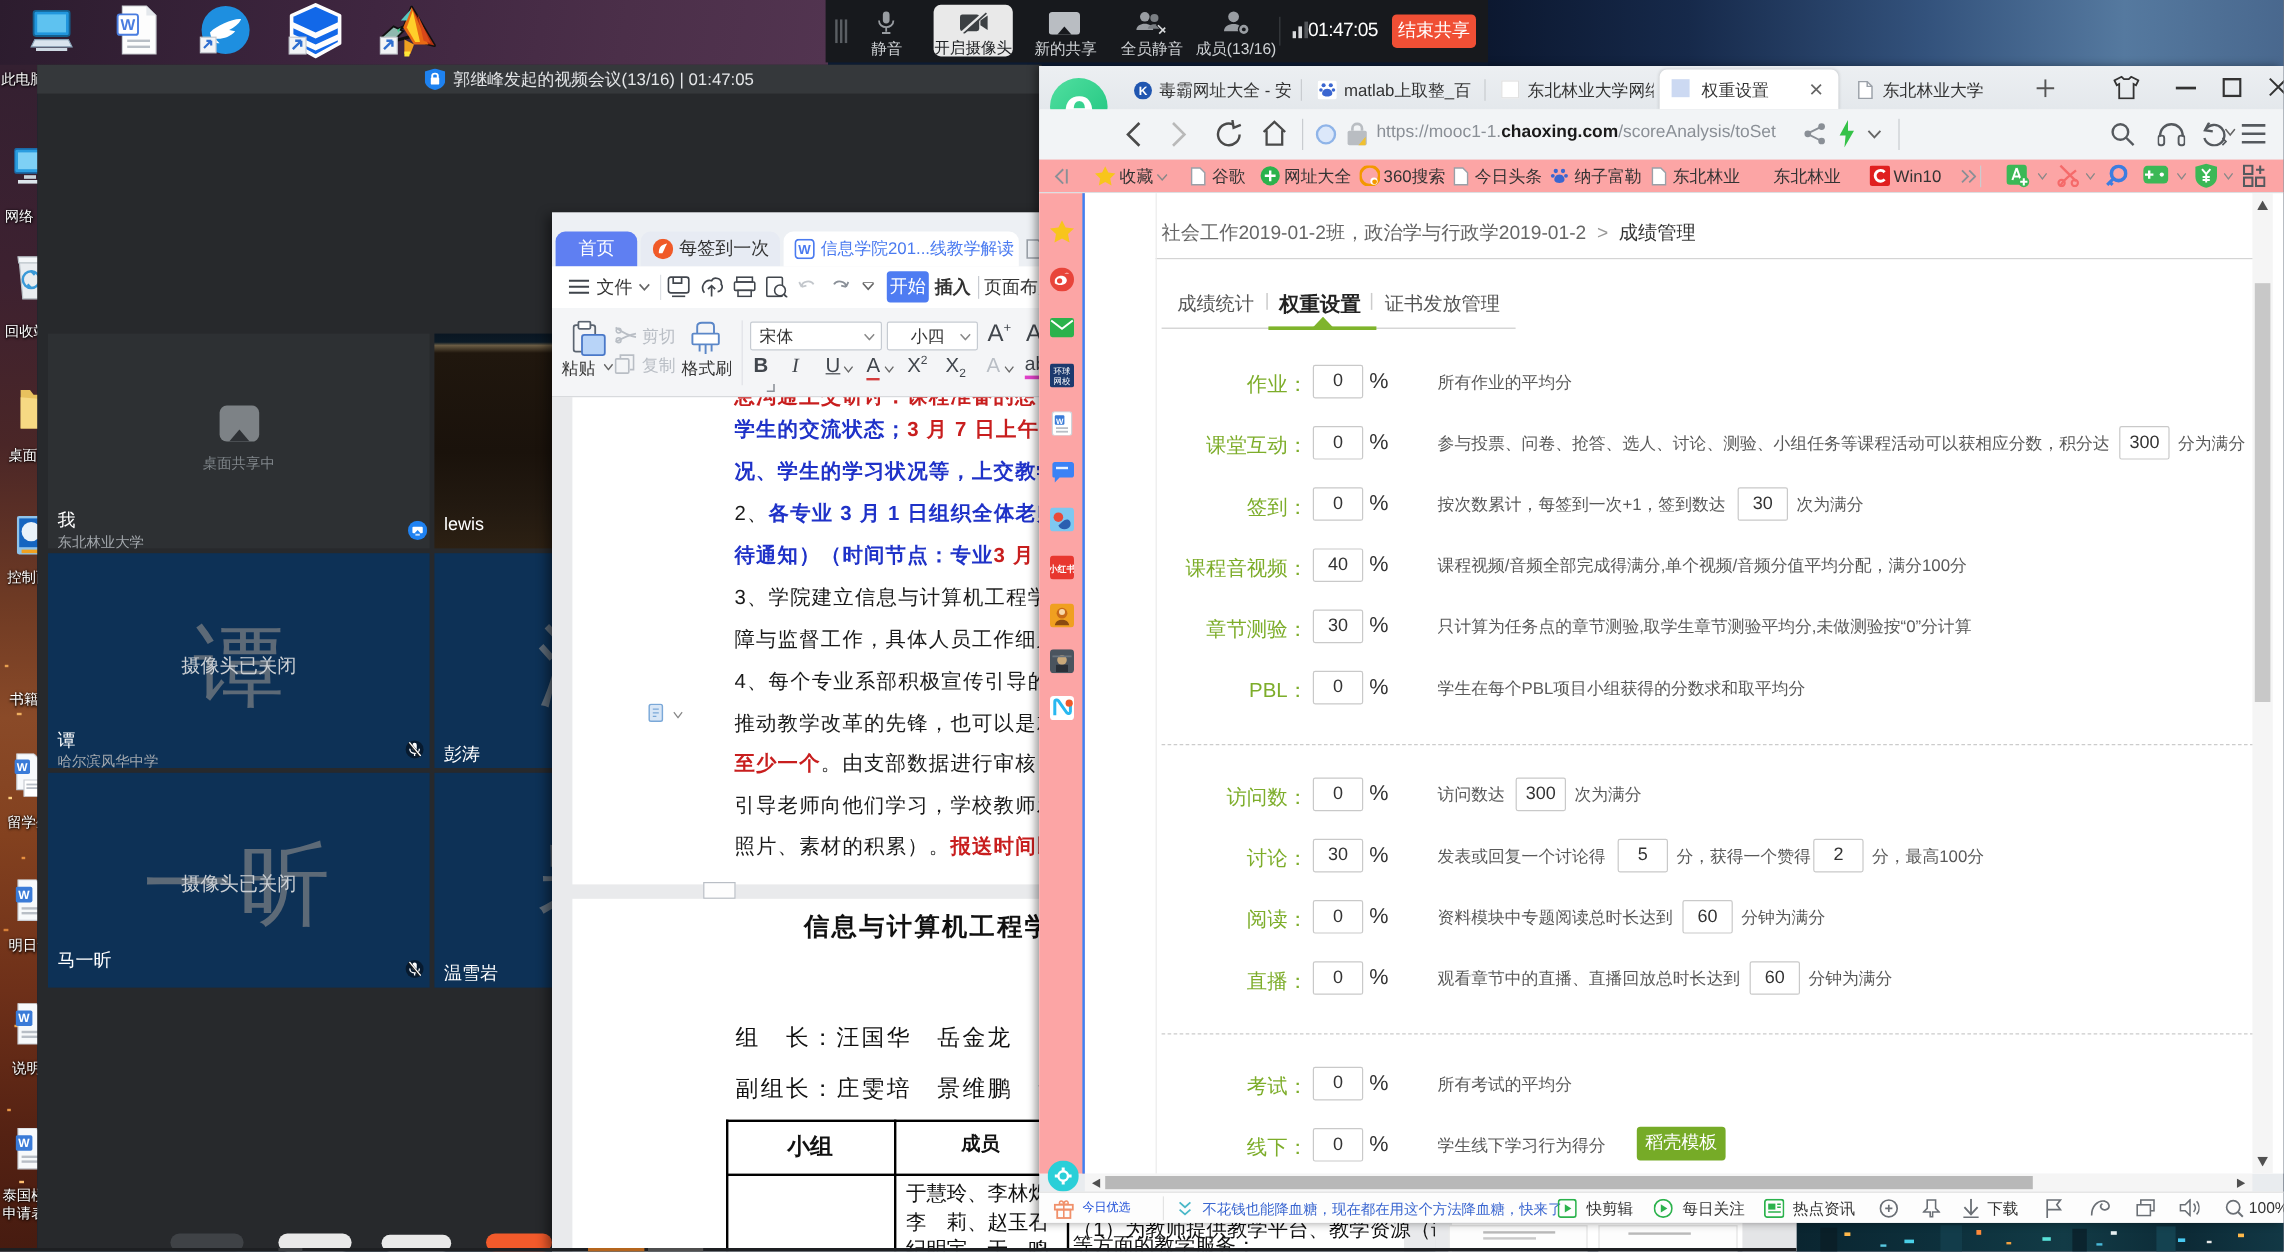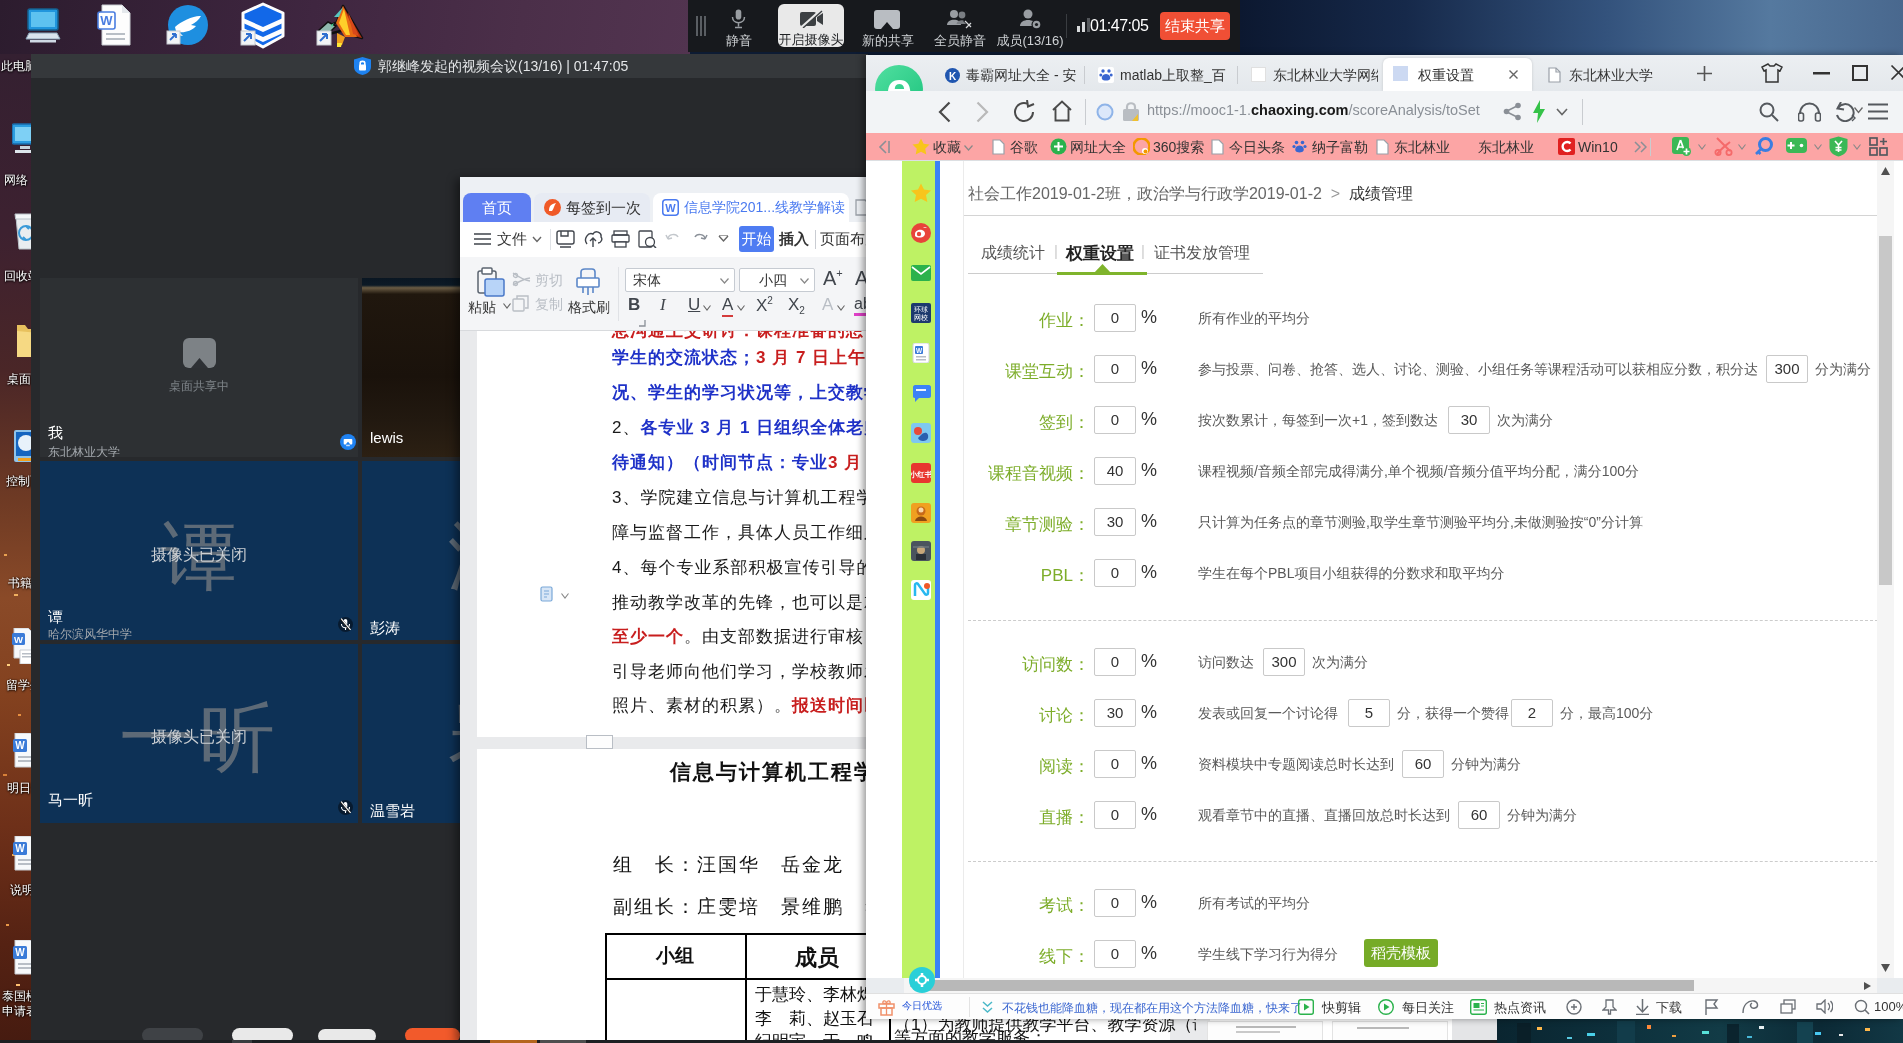--- a/index.html
+++ b/index.html
@@ -35,21 +35,21 @@
 .page{position:absolute;left:17px;width:693px;background:#fff;}
 .docline{position:absolute;left:152px;font-size:17px;color:#1a1a1a;white-space:nowrap;letter-spacing:1px;}
 .blue{color:#1f32c8;font-weight:bold;}
 .red{color:#c81e1e;font-weight:bold;}
 
 #br{left:866px;top:55px;width:1037px;height:964px;background:#e9ecef;box-shadow:-3px 0 7px rgba(0,0,0,.4);}
 #br-tabs{position:absolute;left:0;top:0;width:100%;height:36px;background:linear-gradient(180deg,#eceff2,#e4e8ec);}
 #br-addr{position:absolute;left:0;top:36px;width:100%;height:42px;background:#f2f4f6;}
 #br-fav{position:absolute;left:0;top:78px;width:100%;height:28px;background:#fca5a5;border-bottom:1px solid #dcdfe2;}
 #br-main{position:absolute;left:0;top:106px;width:100%;height:817px;background:#fff;}
-#br-side{position:absolute;left:0;top:106px;width:38px;height:817px;background:#bef264;border-right:5px solid #3b82f6;z-index:5;margin-left:36px;}
+#br-side{position:absolute;left:0;top:106px;width:38px;height:817px;background:#fca5a5;border-right:2px solid #3b82f6;z-index:5;}
 #br-note{position:absolute;left:0;top:938px;width:100%;height:26px;background:#fdfdfd;border-top:1px solid #e0e0e0;}
 .tab{position:absolute;top:5px;height:31px;font-size:14px;color:#333;}
 .vsep{position:absolute;background:#c9ccd0;width:1px;}
 .inbox{position:absolute;width:42px;height:28px;background:#fff;border:1px solid #c9c9c9;border-radius:2px;text-align:center;line-height:26px;font-size:15px;color:#333;}
 .desc{position:absolute;font-size:14px;color:#595959;white-space:nowrap;}
 .row-label{position:absolute;font-size:17px;color:#7dad2a;text-align:right;width:150px;}
 .pct{position:absolute;font-size:18px;color:#333;}
 
 #topbar{left:688px;top:0;width:552px;height:52px;background:#17191d;}
 .tb-item{position:absolute;text-align:center;color:#cfd2d5;font-size:13px;}
@@ -422,21 +422,21 @@
 
     <div style="position:absolute;left:210px;top:427px;font-size:21px;font-weight:bold;color:#111;letter-spacing:2px;white-space:nowrap;">信息与计算机工程学院</div>
     <div style="position:absolute;left:153px;top:521px;font-size:19px;color:#111;letter-spacing:2px;white-space:nowrap;">组　长：汪国华　岳金龙</div>
     <div style="position:absolute;left:153px;top:563px;font-size:19px;color:#111;letter-spacing:2px;white-space:nowrap;">副组长：庄雯培　景维鹏　李</div>
     <div style="position:absolute;left:145px;top:602px;width:563px;height:110px;border-top:2px solid #000;"></div>
     <div style="position:absolute;left:145px;top:647px;width:563px;border-top:2px solid #000;"></div>
     <div class="vsep" style="left:145px;top:602px;height:110px;width:2px;background:#000;"></div>
     <div class="vsep" style="left:285px;top:602px;height:110px;width:2px;background:#000;"></div>
     <div class="vsep" style="left:429px;top:602px;height:110px;width:2px;background:#000;"></div>
     <div style="position:absolute;left:145px;top:612px;width:140px;text-align:center;font-size:19px;font-weight:bold;color:#111;">小组</div>
-    <div style="position:absolute;left:285px;top:612px;width:144px;text-align:center;font-size:22px;font-weight:bold;color:#111;">成员</div>
+    <div style="position:absolute;left:285px;top:612px;width:144px;text-align:center;font-size:16px;font-weight:bold;color:#111;">成员</div>
     <div style="position:absolute;left:295px;top:652px;font-size:17px;color:#111;white-space:nowrap;">于慧玲、李林烁</div>
     <div style="position:absolute;left:295px;top:676px;font-size:17px;color:#111;white-space:nowrap;">李　莉、赵玉石</div>
     <div style="position:absolute;left:295px;top:699px;font-size:17px;color:#111;white-space:nowrap;">纪明宇、于　鸣</div>
     <div style="position:absolute;left:434px;top:682px;font-size:17px;color:#111;white-space:nowrap;">（1）为教师提供教学平台、教学资源（调</div>
     <div style="position:absolute;left:434px;top:695px;font-size:17px;color:#111;white-space:nowrap;">等方面的教学服务；</div>
   </div>
 </div>
 <div class="abs" id="extrawin" style="left:1196px;top:1019px;width:301px;height:24px;background:#fff;">
   <div style="position:absolute;left:0;top:0;width:14px;height:24px;background:#e9eaec;"></div>
   <div style="position:absolute;left:11px;top:2px;width:116px;height:22px;background:#fdfdfd;border:1px solid #e3e3e3;">

